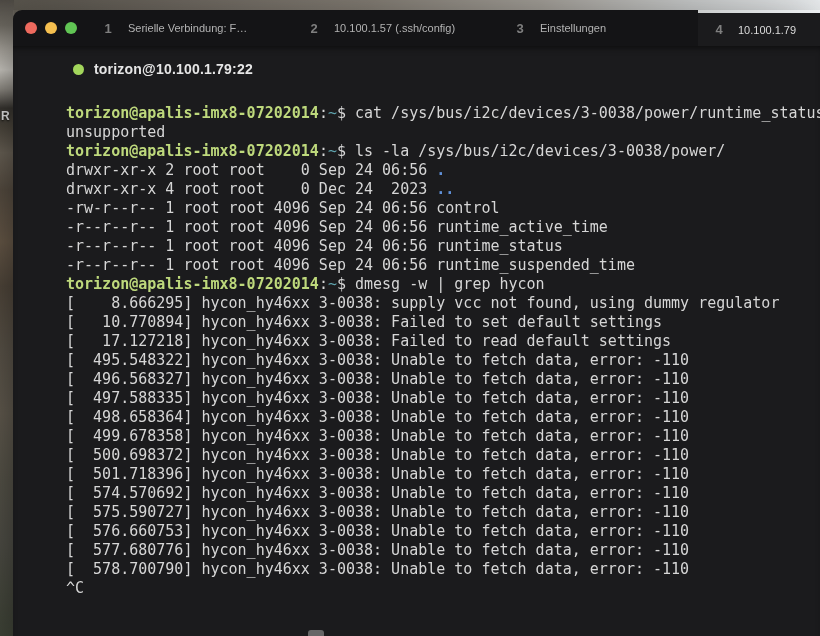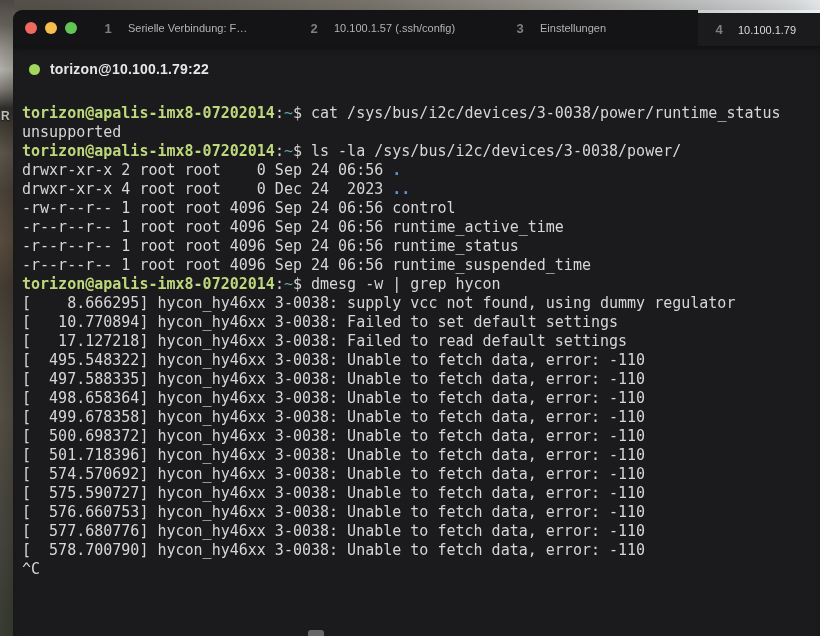--- a/index.html
+++ b/index.html
@@ -34,21 +34,21 @@
     width:12px;text-align:center;margin-left:22px;margin-right:14px;flex:none;}
   .tab .label{color:var(--tab-label);font-size:11px;white-space:nowrap;
     overflow:hidden;text-overflow:ellipsis;}
   .tab4{position:absolute;top:3px;right:0;width:122px;height:33px;flex:none;
     background:var(--tab-active-bg);display:flex;align-items:center;}
   .tab4 .num{margin-left:16px;margin-right:14px;width:10px;}
   .tab4 .label{color:var(--tab-label-active);}
 
   
   .term{position:absolute;left:0;top:36px;right:0;bottom:0;background:var(--term-bg);
-    box-shadow:inset 0 5px 7px -4px rgba(0,0,0,.65);overflow:hidden;}
+    box-shadow:inset 0 5px 7px -4px rgba(0,0,0,.65);overflow:hidden;padding-left:44px;}
   .session{display:flex;align-items:center;gap:10px;margin:13px 0 0 16px;height:20px;}
   .dot{width:11px;height:11px;border-radius:50%;background:var(--status-dot);flex:none;}
   .title{color:var(--title-fg);font-size:14px;font-weight:bold;letter-spacing:.2px;}
   .lines{margin-top:25px;padding-left:9px;font-family:"DejaVu Sans Mono",monospace;
     font-size:15px;line-height:19px;}
   .tline{white-space:pre;height:19px;}
   .seg-p{color:var(--fg);}
   .seg-u{color:var(--user-green);font-weight:bold;}
   .seg-t{color:var(--path-cyan);}
   .seg-d{color:var(--dir-blue);font-weight:bold;}
@@ -98,20 +98,21 @@
           <div class="tline"><span class="seg-p">drwxr-xr-x 4 root root    0 Dec 24  2023 </span><span class="seg-d">..</span></div>
           <div class="tline"><span class="seg-p">-rw-r--r-- 1 root root 4096 Sep 24 06:56 control</span></div>
           <div class="tline"><span class="seg-p">-r--r--r-- 1 root root 4096 Sep 24 06:56 runtime_active_time</span></div>
           <div class="tline"><span class="seg-p">-r--r--r-- 1 root root 4096 Sep 24 06:56 runtime_status</span></div>
           <div class="tline"><span class="seg-p">-r--r--r-- 1 root root 4096 Sep 24 06:56 runtime_suspended_time</span></div>
           <div class="tline"><span class="seg-u">torizon@apalis-imx8-07202014</span><span class="seg-p">:</span><span class="seg-t">~</span><span class="seg-p">$ dmesg -w | grep hycon</span></div>
           <div class="tline"><span class="seg-p">[    8.666295] hycon_hy46xx 3-0038: supply vcc not found, using dummy regulator</span></div>
           <div class="tline"><span class="seg-p">[   10.770894] hycon_hy46xx 3-0038: Failed to set default settings</span></div>
           <div class="tline"><span class="seg-p">[   17.127218] hycon_hy46xx 3-0038: Failed to read default settings</span></div>
           <div class="tline"><span class="seg-p">[  495.548322] hycon_hy46xx 3-0038: Unable to fetch data, error: -110</span></div>
+          <div class="tline"><span class="seg-p">[  496.568327] hycon_hy46xx 3-0038: Unable to fetch data, error: -110</span></div>
           <div class="tline"><span class="seg-p">[  497.588335] hycon_hy46xx 3-0038: Unable to fetch data, error: -110</span></div>
           <div class="tline"><span class="seg-p">[  498.658364] hycon_hy46xx 3-0038: Unable to fetch data, error: -110</span></div>
           <div class="tline"><span class="seg-p">[  499.678358] hycon_hy46xx 3-0038: Unable to fetch data, error: -110</span></div>
           <div class="tline"><span class="seg-p">[  500.698372] hycon_hy46xx 3-0038: Unable to fetch data, error: -110</span></div>
           <div class="tline"><span class="seg-p">[  501.718396] hycon_hy46xx 3-0038: Unable to fetch data, error: -110</span></div>
           <div class="tline"><span class="seg-p">[  574.570692] hycon_hy46xx 3-0038: Unable to fetch data, error: -110</span></div>
           <div class="tline"><span class="seg-p">[  575.590727] hycon_hy46xx 3-0038: Unable to fetch data, error: -110</span></div>
           <div class="tline"><span class="seg-p">[  576.660753] hycon_hy46xx 3-0038: Unable to fetch data, error: -110</span></div>
           <div class="tline"><span class="seg-p">[  577.680776] hycon_hy46xx 3-0038: Unable to fetch data, error: -110</span></div>
           <div class="tline"><span class="seg-p">[  578.700790] hycon_hy46xx 3-0038: Unable to fetch data, error: -110</span></div>

